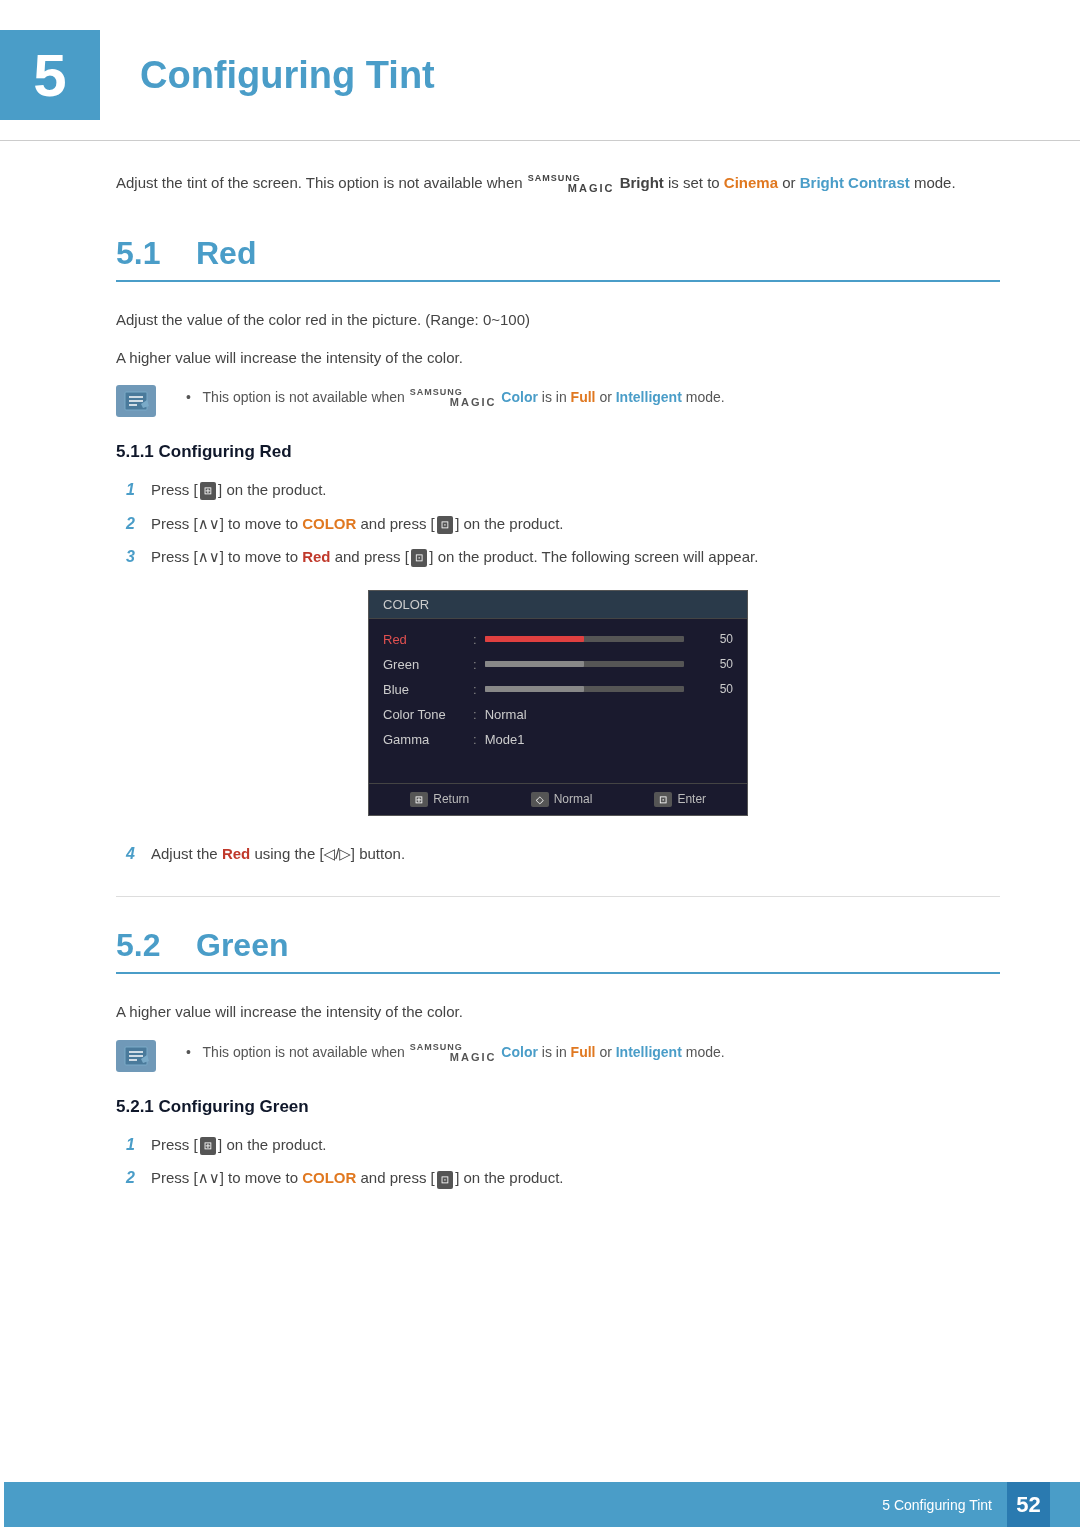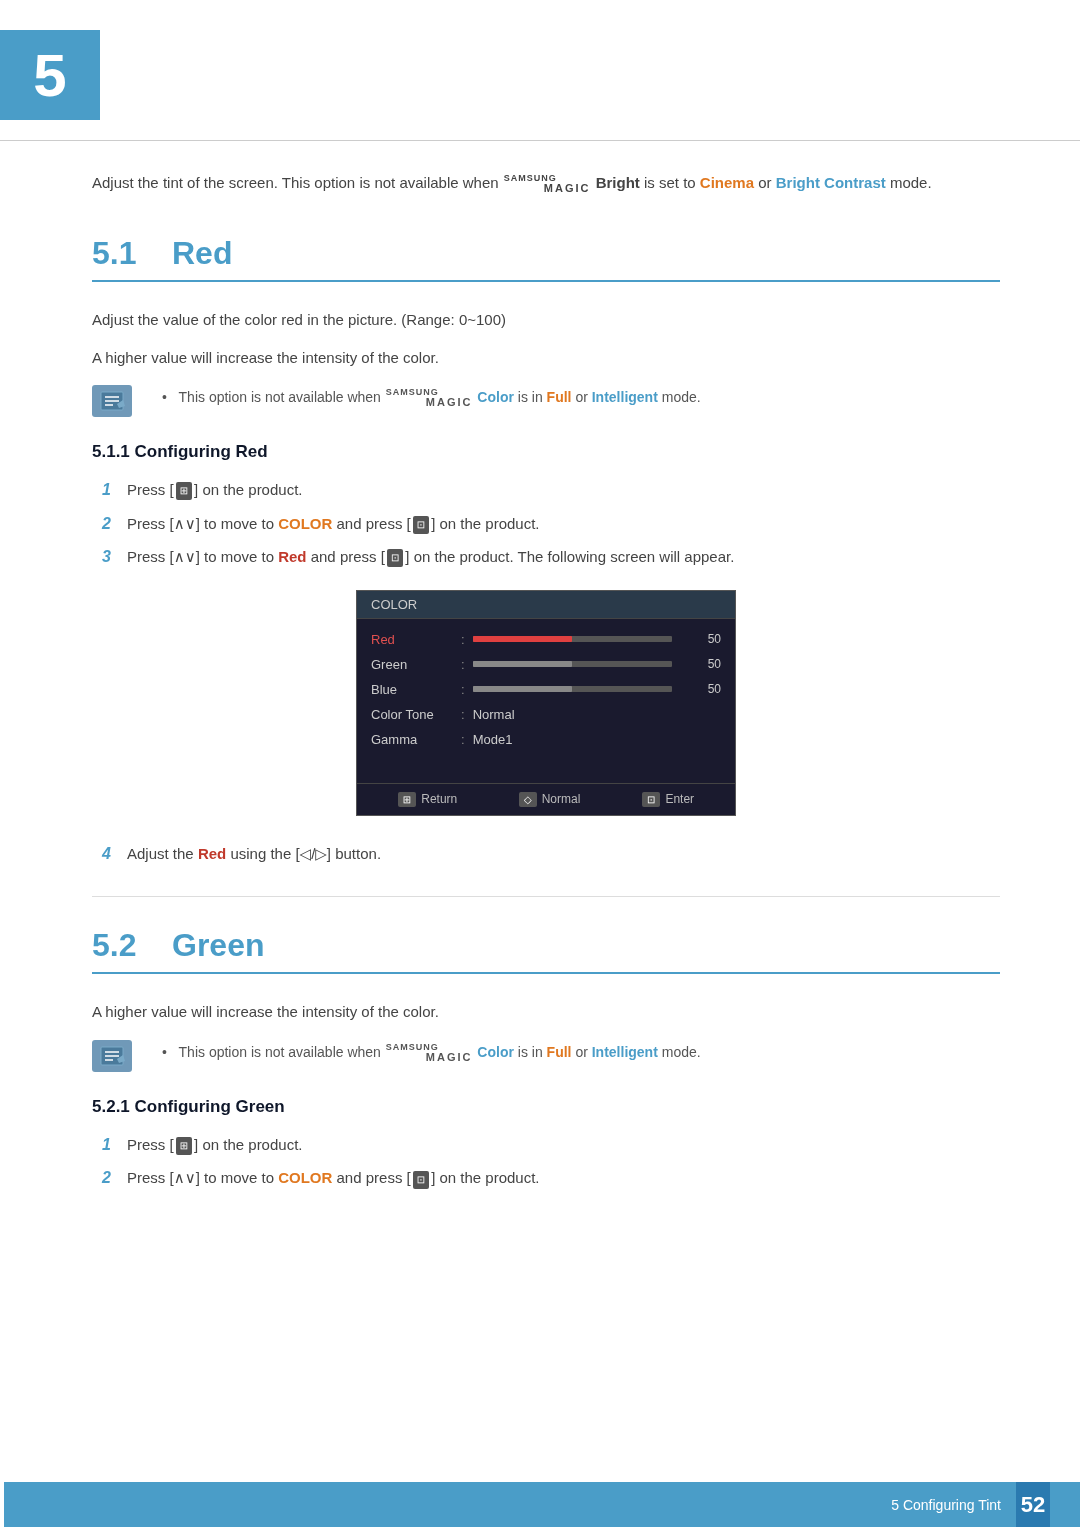--- a/index.html
+++ b/index.html
@@ -58,21 +58,21 @@
       font-weight: bold;
       color: #fff;
     }
     .chapter-title {
       font-size: 38px;
       font-weight: bold;
       color: #4a9dc8;
     }
     
     .content {
-      padding: 0 80px 60px 92px;
+      padding: 0 80px 60px 116px;
     }
     .intro-text {
       font-size: 15px;
       line-height: 1.6;
       margin-bottom: 40px;
       color: #444;
     }
     .magic-brand {
       display: inline-flex;
       flex-direction: column;
@@ -273,21 +273,21 @@
     }
     .footer-text {
       color: #fff;
       font-size: 14px;
     }
     .footer-num {
       background: #2a7ab0;
       color: #fff;
       font-size: 22px;
       font-weight: bold;
-      width: 34px;
+      width: 43px;
       height: 45px;
       display: flex;
       align-items: center;
       justify-content: center;
     }
     
     .note-img {
       width: 40px;
       height: 32px;
       background: #7099b8;
@@ -319,20 +319,21 @@
   </style>
 </head>
 <body>
 
 <div class="page-container">
 
   <div class="chapter-header">
     <div class="chapter-number-block">
       <span class="chapter-num">5</span>
     </div>
+    <h1 class="chapter-title">Configuring Tint</h1>
   </div>
 
   <div class="content">
 
     <p class="intro-text">
       <span>Adjust the tint of the screen. This option is not available when</span>
       <span class="magic-brand">
         <span class="brand-samsung">SAMSUNG</span>
         <span class="brand-magic">MAGIC</span>
       </span>

